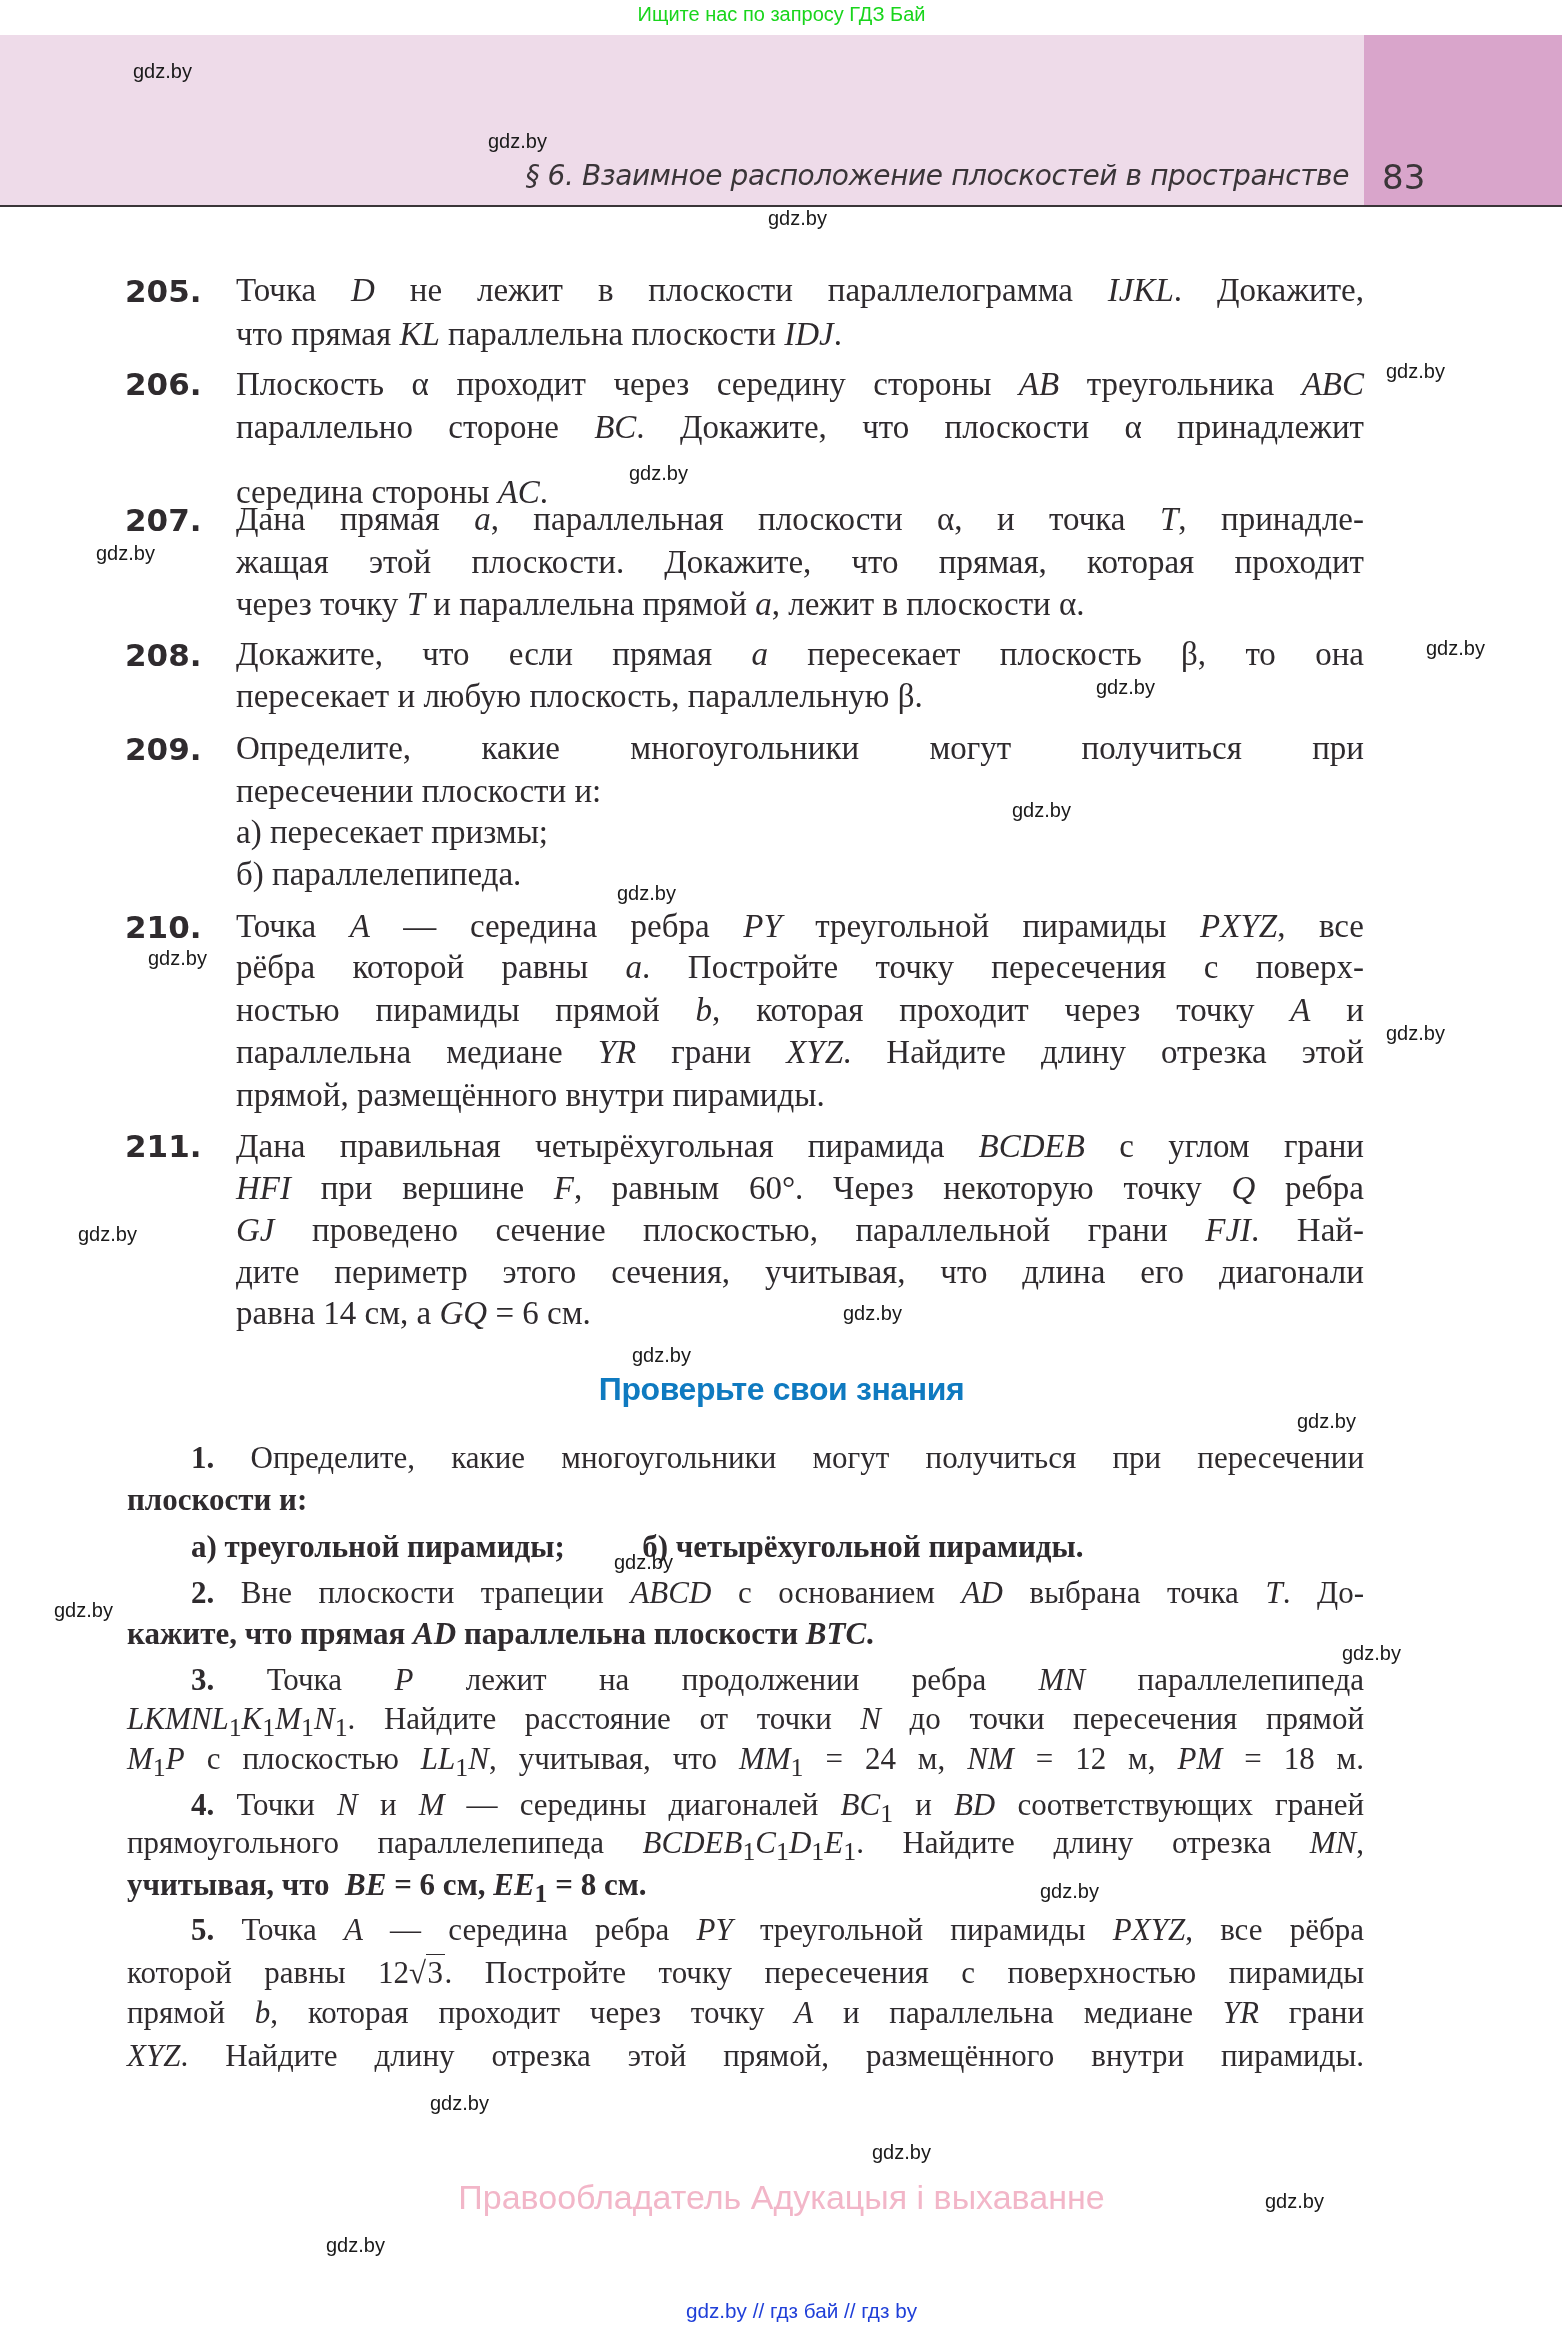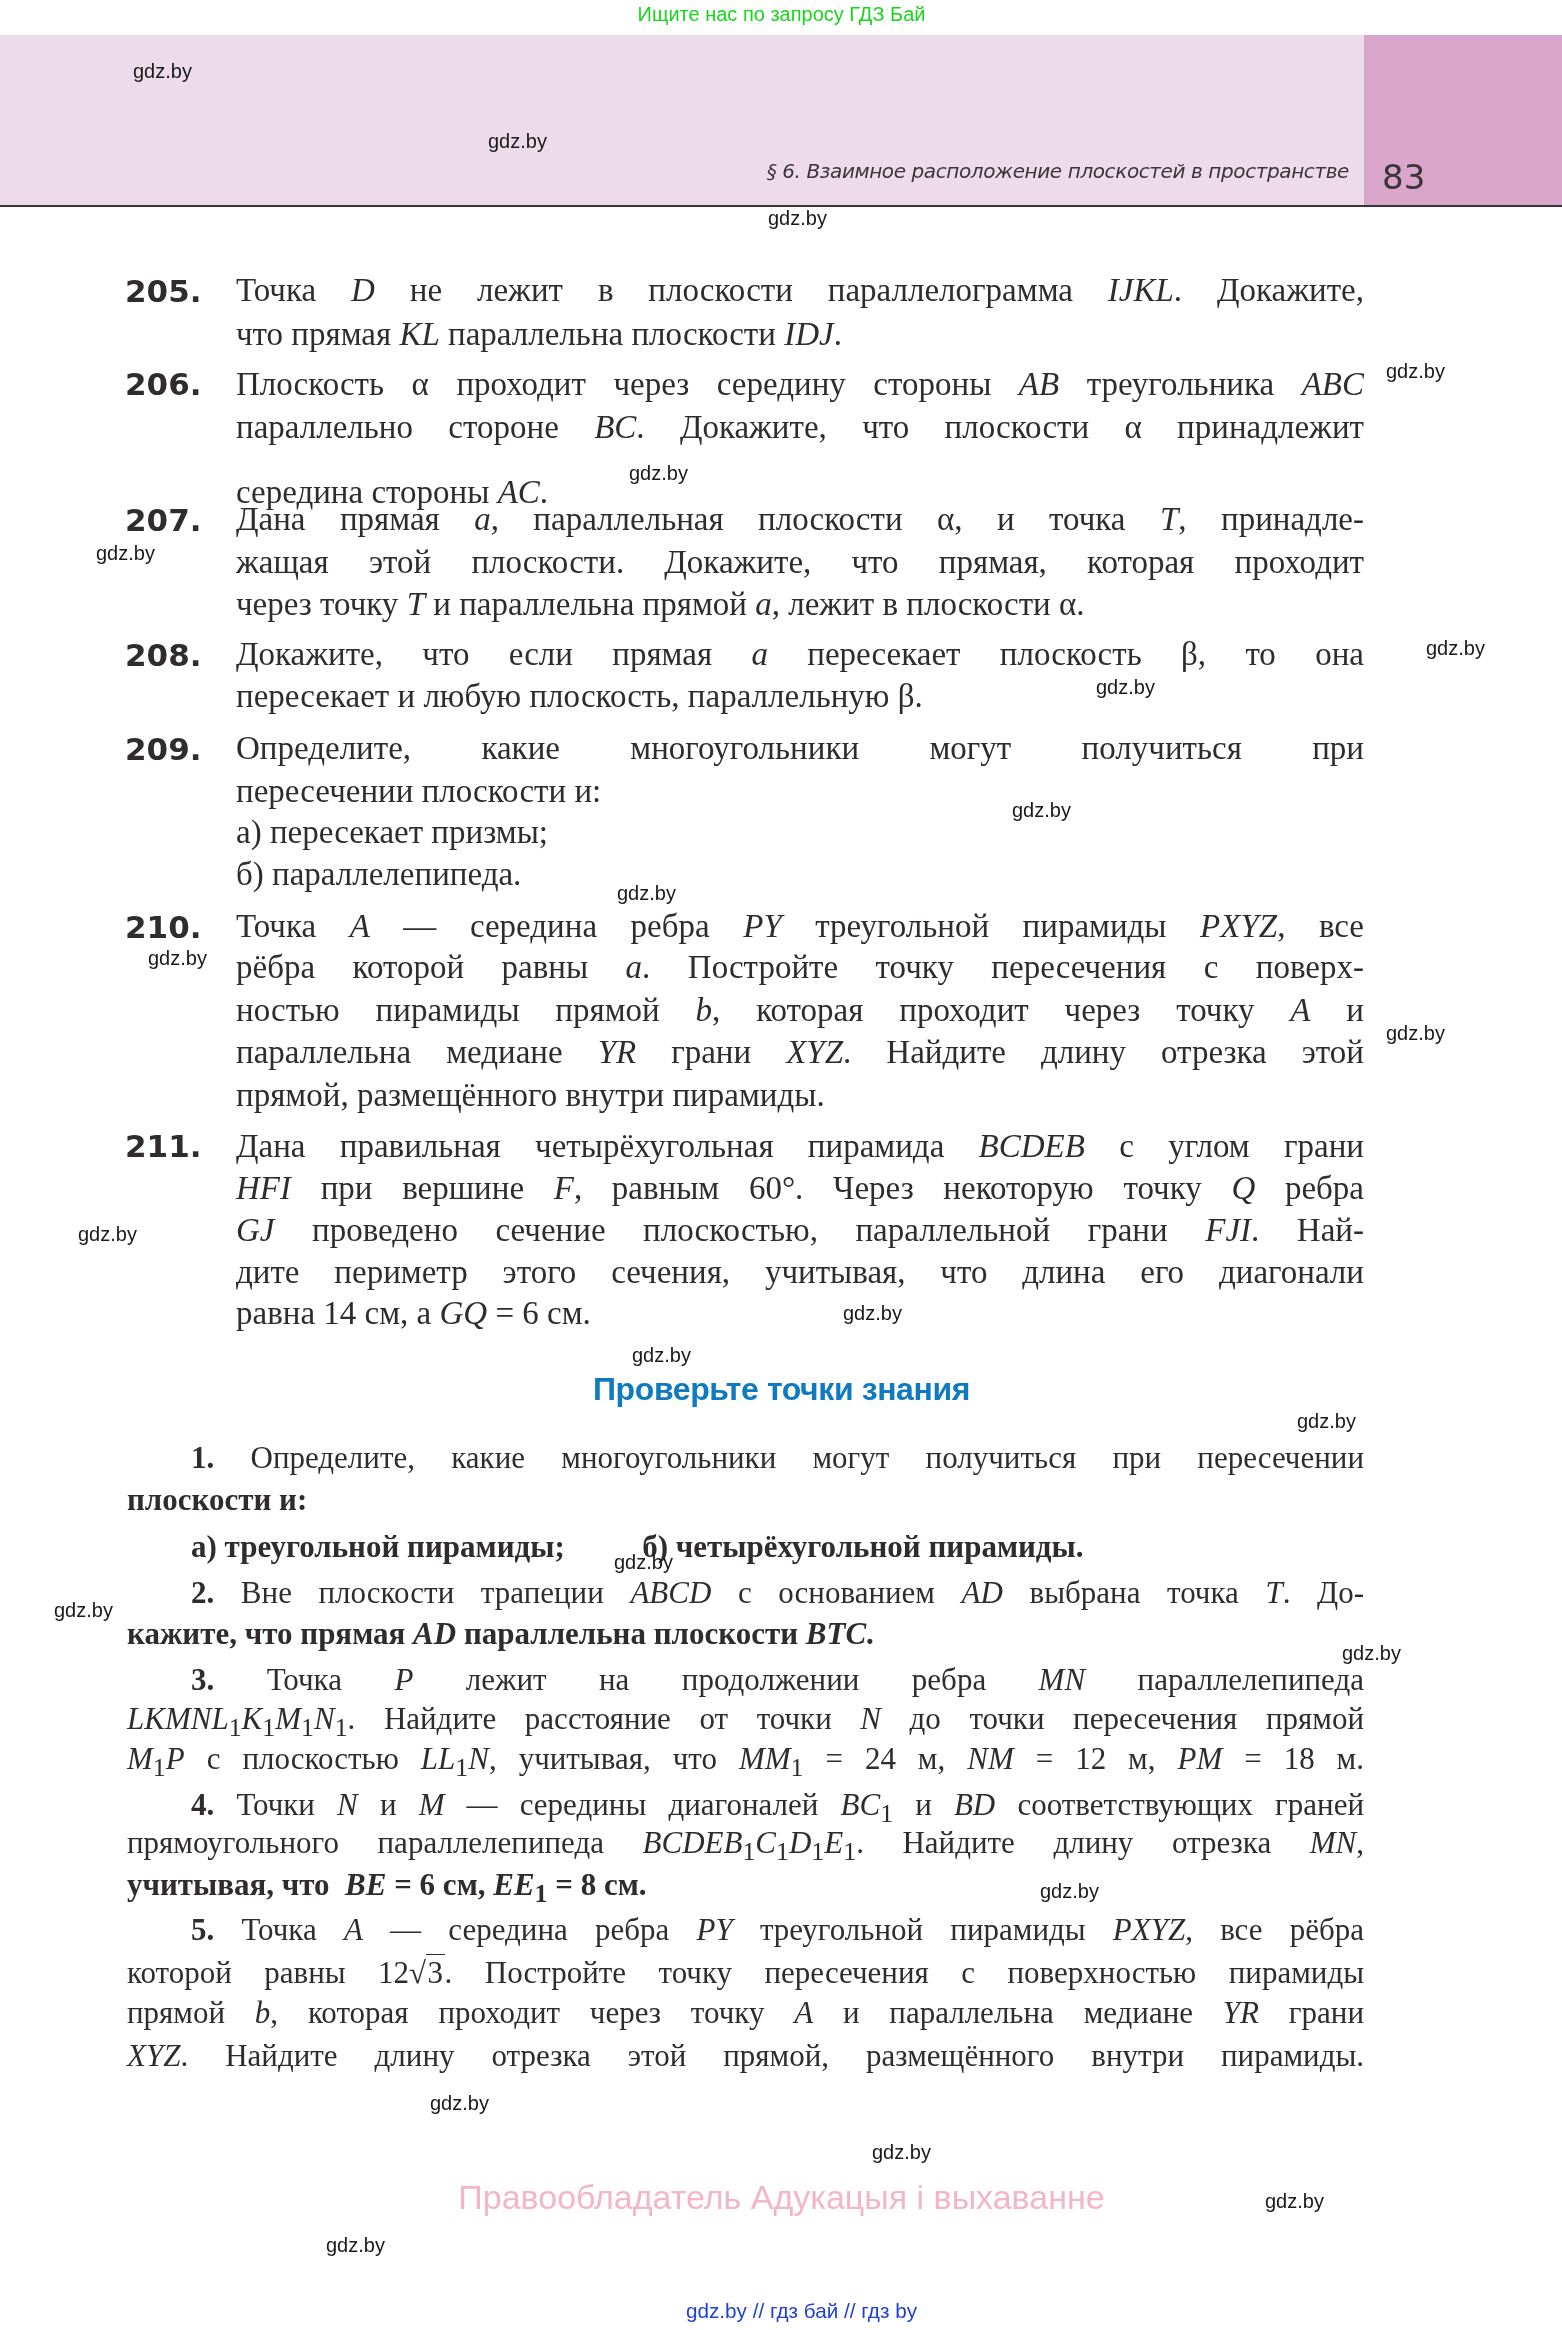--- a/index.html
+++ b/index.html
@@ -4,21 +4,21 @@
 <style>
   html, body { margin:0; padding:0; }
   body { width:1563px; height:2330px; position:relative; background:#ffffff; overflow:hidden;
          font-family:"Liberation Serif", serif; color:#2f2b2e; }
   .top-banner { position:absolute; left:0; width:1563px; top:3.1px; text-align:center;
      font-family:"Liberation Sans", sans-serif; font-size:20px; color:#19d51c; }
   .header-band { position:absolute; left:0; top:35px; width:1364px; height:171px; background:#eedbe9; }
   .header-tab { position:absolute; left:1364px; top:35px; width:199px; height:171px; background:#d9a5cb; }
   .header-rule { position:absolute; left:0; top:205px; width:1563px; height:2.3px; background:#3a3538; }
   .running-title { position:absolute; right:214px; top:159px; font-family:"DejaVu Sans", sans-serif;
-     font-style:italic; font-size:20px; color:#3a3538; letter-spacing:-0.4px; white-space:nowrap; }
+     font-style:italic; font-size:28px; color:#3a3538; letter-spacing:-0.4px; white-space:nowrap; }
   .page-number { position:absolute; left:1382px; top:157px; font-family:"DejaVu Sans", sans-serif;
      font-size:34px; color:#3a3538; }
   .wm { position:absolute; font-family:"Liberation Sans", sans-serif; font-size:20px; color:#1a1a1a; white-space:nowrap; }
   .ex-num { position:absolute; left:125px; font-family:"DejaVu Sans", sans-serif; font-weight:bold;
      font-size:31px; color:#2f2b2e; }
   .line { position:absolute; left:236px; width:1128px; height:43px; line-height:43px; font-size:33px;
      white-space:nowrap; text-align:justify; text-align-last:justify; }
   .line.nj { text-align-last:left; }
   .rline { position:absolute; left:127px; width:1237px; height:41px; line-height:41px; font-size:31px;
      white-space:nowrap; text-align:justify; text-align-last:justify; }
@@ -76,21 +76,21 @@
 <div class="line" style="top:1031px">параллельна медиане <i>YR</i> грани <i>XYZ</i>. Найдите длину отрезка этой</div>
 <div class="line nj" style="top:1074px">прямой, размещённого внутри пирамиды.</div>
 
 <div class="ex-num" style="top:1128px">211.</div>
 <div class="line" style="top:1125px">Дана правильная четырёхугольная пирамида <i>BCDEB</i> с углом грани</div>
 <div class="line" style="top:1167px"><i>HFI</i> при вершине <i>F</i>, равным 60°. Через некоторую точку <i>Q</i> ребра</div>
 <div class="line" style="top:1209px"><i>GJ</i> проведено сечение плоскостью, параллельной грани <i>FJI</i>. Най-</div>
 <div class="line" style="top:1251px">дите периметр этого сечения, учитывая, что длина его диагонали</div>
 <div class="line nj" style="top:1292px">равна 14 см, а <i>GQ</i> = 6 см.</div>
 
-<div class="section-title">Проверьте точки знания</div>
+<div class="section-title">Проверьте свои знания</div>
 
 <div class="rline ind" style="top:1437px"><b>1.</b> Определите, какие многоугольники могут получиться при пересечении</div>
 <div class="rline nj" style="top:1479px">плоскости и:</div>
 <div class="rline ind nj" style="top:1526px">а) треугольной пирамиды;&nbsp;&nbsp;&nbsp;&nbsp;&nbsp;&nbsp;&nbsp;&nbsp;&nbsp;&nbsp;б) четырёхугольной пирамиды.</div>
 
 <div class="rline ind" style="top:1572px"><b>2.</b> Вне плоскости трапеции <i>ABCD</i> с основанием <i>AD</i> выбрана точка <i>T</i>. До-</div>
 <div class="rline nj" style="top:1613px">кажите, что прямая <i>AD</i> параллельна плоскости <i>BTC</i>.</div>
 
 <div class="rline ind" style="top:1659px"><b>3.</b> Точка <i>P</i> лежит на продолжении ребра <i>MN</i> параллелепипеда</div>
 <div class="rline" style="top:1698px"><i>LKMNL</i><sub>1</sub><i>K</i><sub>1</sub><i>M</i><sub>1</sub><i>N</i><sub>1</sub>. Найдите расстояние от точки <i>N</i> до точки пересечения прямой</div>

